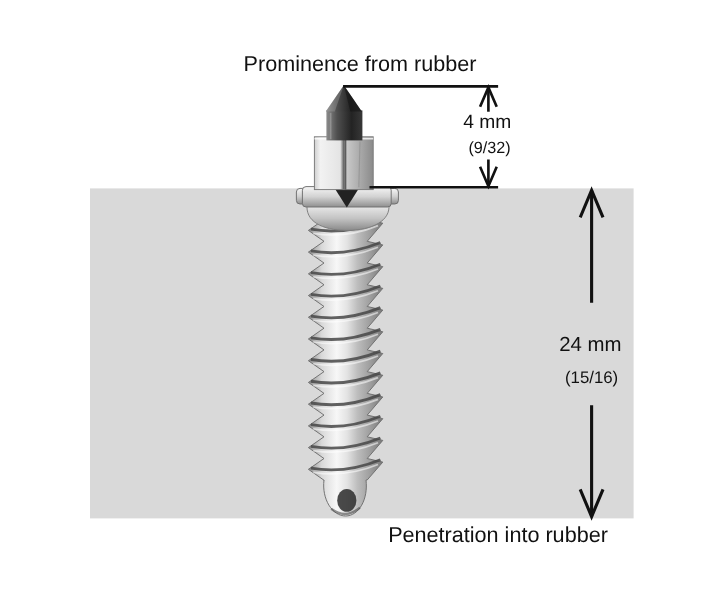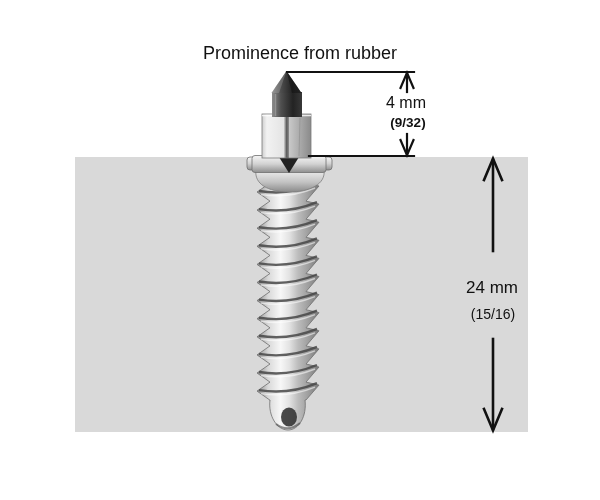--- a/index.html
+++ b/index.html
@@ -8,21 +8,21 @@
     overflow:hidden;font-family:"Liberation Sans",sans-serif;
   }
   .stage svg{position:absolute;left:0;top:0;}
   .lbl{
     position:absolute;transform:translate(-50%,-50%);
     color:#111;white-space:nowrap;line-height:1;
   }
   .lbl-title{font-size:18px;}
   .lbl-dim{font-size:16px;}
   .lbl-dim-big{font-size:17px;text-align:right;}
-  .lbl-frac{font-size:13.5px;font-weight:bold;}
+  .lbl-frac{font-size:13.5px;}
   .lbl-frac-big{font-size:14px;}
 </style>
 </head>
 <body>
 
 <div class="stage">
 
   <svg width="600" height="500" viewBox="0 0 600 500">
     <defs>
       <linearGradient id="g-metal" x1="0" y1="0" x2="1" y2="0">
@@ -110,13 +110,14 @@
   </svg>
 
   <div class="lbl lbl-title" style="left:300px;top:53px;">Prominence from rubber</div>
 
   <div class="lbl lbl-dim" style="left:406px;top:103px;">4 mm</div>
   <div class="lbl lbl-frac" style="left:408px;top:123px;">(9/32)</div>
 
   <div class="lbl lbl-dim-big" style="left:492px;top:287px;">24 mm</div>
   <div class="lbl lbl-frac-big" style="left:493px;top:314px;">(15/16)</div>
 
+  <div class="lbl lbl-title" style="left:415px;top:446px;">Penetration into rubber</div>
 </div>
 
 </body></html>

